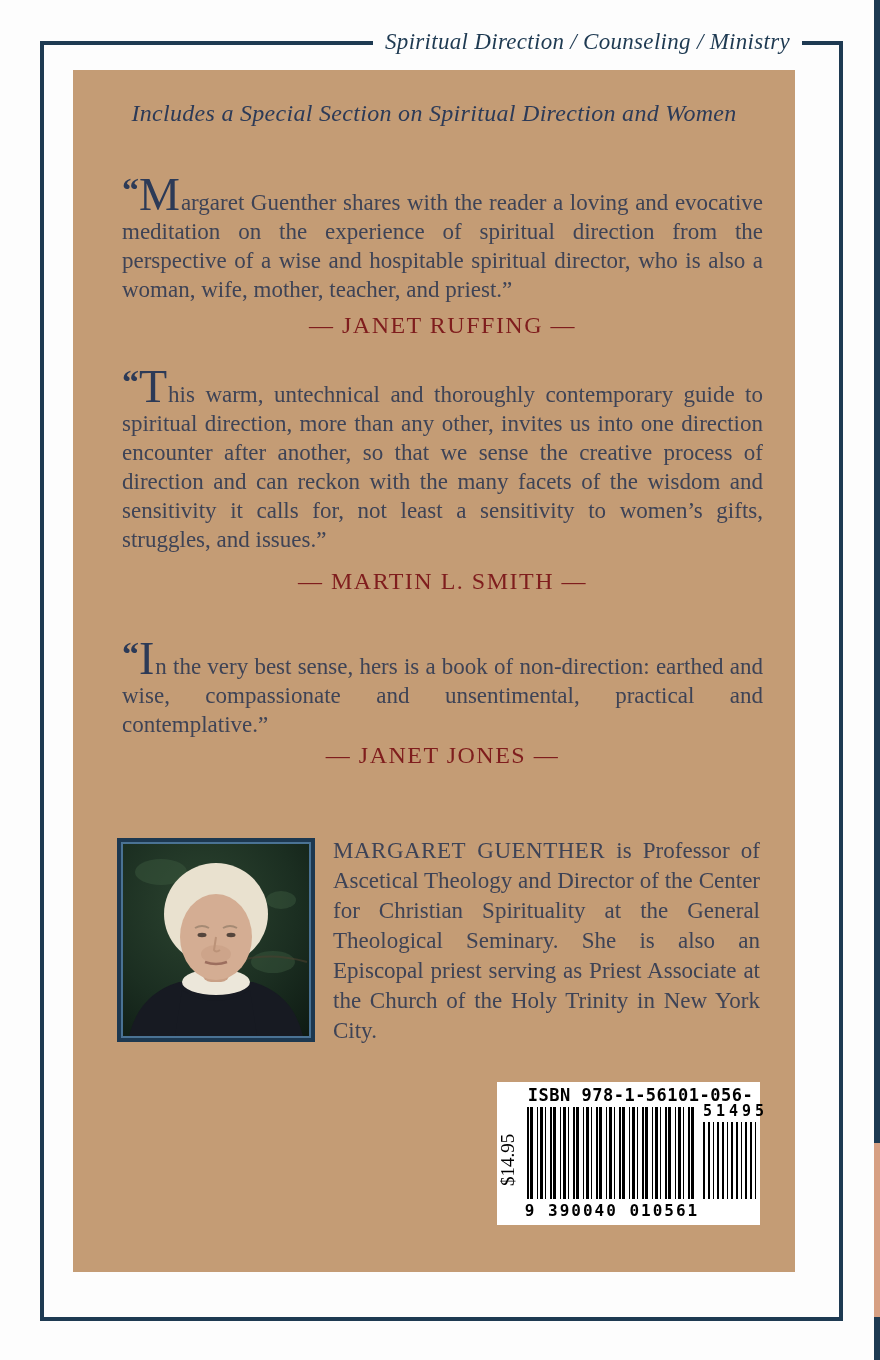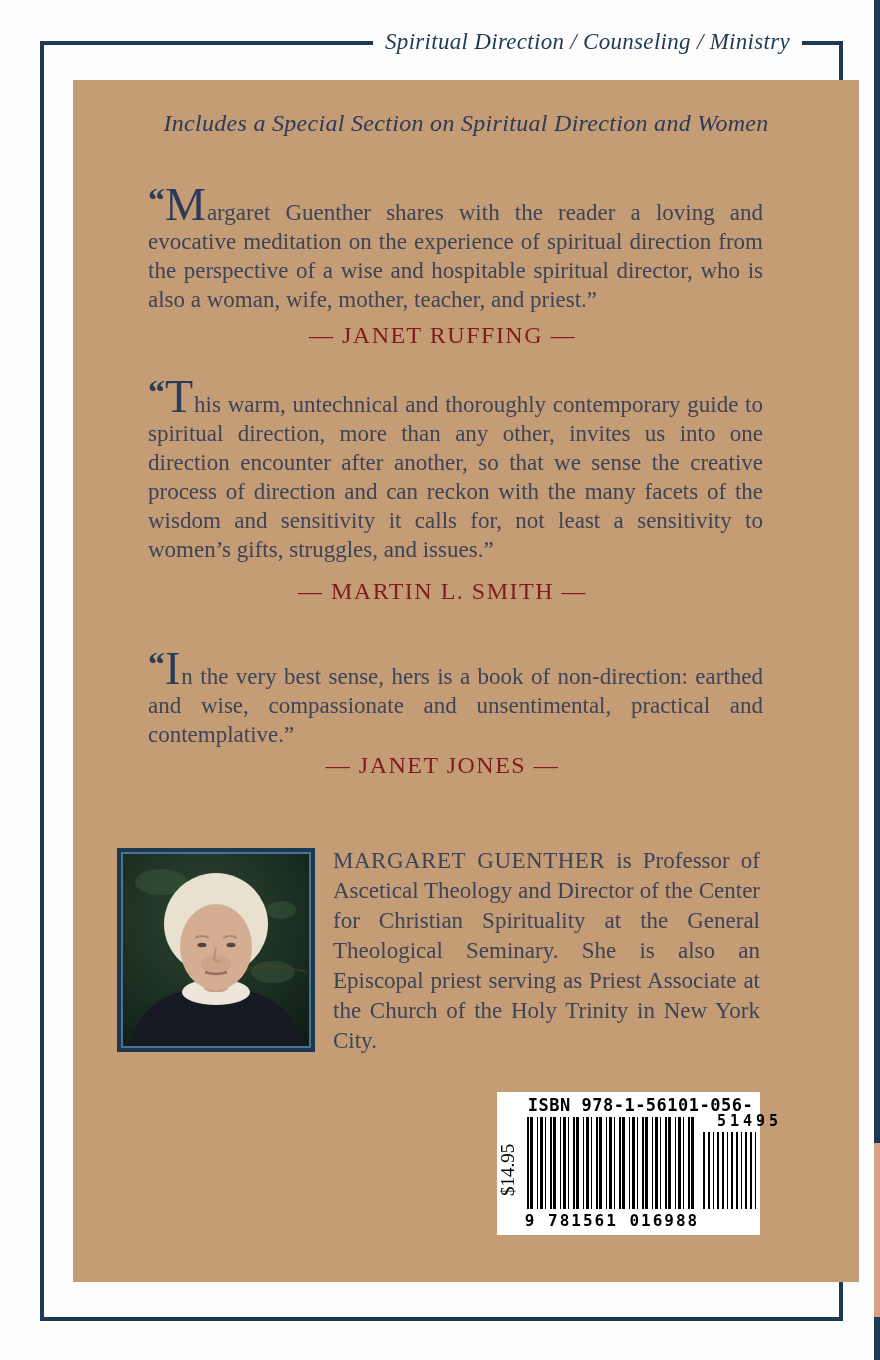--- a/index.html
+++ b/index.html
@@ -25,29 +25,29 @@
     position:absolute;left:40px;top:41px;width:803px;height:1280px;
     border:4px solid var(--frame-navy);
   }
   .category-label{
     position:absolute;top:26px;right:78px;z-index:2;background:#fdfdfd;
     padding:0 12px;height:32px;line-height:32px;white-space:nowrap;
     font-style:italic;font-size:23px;color:var(--frame-navy);letter-spacing:0.3px;
   }
   
   .panel{
-    position:absolute;left:73px;top:80px;width:786px;height:1202px;
+    position:absolute;left:73px;top:70px;width:722px;height:1202px;
     background:var(--panel-tan);
   }
   .banner{
     position:absolute;top:30px;left:0;width:100%;text-align:center;
     font-style:italic;font-size:24px;color:var(--accent-navy);letter-spacing:0.3px;
   }
   .quote{position:absolute;left:49px;width:641px;color:var(--ink);}
-  .qtext{font-size:23px;line-height:29px;text-align:justify;margin-left:26px;}
+  .qtext{font-size:23px;line-height:29px;text-align:justify;}
   .qmark{
     font-size:34px;font-weight:bold;line-height:0;vertical-align:9px;
     color:var(--accent-navy);letter-spacing:-2px;margin-right:2px;
   }
   .qinitial{font-size:46px;line-height:0;color:var(--accent-navy);margin-right:1px;}
   .attr{
     position:absolute;left:49px;width:641px;text-align:center;
     font-size:24px;color:#7f1d1d;letter-spacing:1.5px;
   }
   .q1{top:118px;} .a1{top:242px;}
@@ -88,21 +88,21 @@
       #000 0 2px,#fff 2px 3px,#000 3px 6px,#fff 6px 10px,
       #000 10px 11px,#fff 11px 13px,#000 13px 16px,#fff 16px 18px,
       #000 18px 19px,#fff 19px 23px);
   }
   .bc-numbers{
     position:absolute;left:26px;top:119px;width:178px;text-align:center;
     font-size:16px;font-weight:bold;letter-spacing:2px;white-space:nowrap;
   }
   .bc-addon-num{
     position:absolute;left:206px;top:20px;width:53px;text-align:center;
-    font-size:15px;font-weight:bold;letter-spacing:4px;white-space:nowrap;margin-left:14px;
+    font-size:15px;font-weight:bold;letter-spacing:4px;white-space:nowrap;
   }
   .bc-addon-bars{
     position:absolute;left:206px;top:40px;width:53px;height:77px;
     background:repeating-linear-gradient(90deg,
       #000 0 2px,#fff 2px 5px,#000 5px 7px,#fff 7px 10px,#000 10px 11px,#fff 11px 14px);
   }
 </style>
 </head>
 <body>
 
@@ -171,19 +171,19 @@
       </svg>
     </div>
 
     <p class="bio"><span class="bio-name">MARGARET GUENTHER</span><span> is Professor of Ascetical Theology and Director of the Center for Christian Spirituality at the General Theological Seminary. She is also an Episcopal priest serving as Priest Associate at the Church of the Holy Trinity in New York City.</span></p>
 
 
     <div class="barcode">
       <div class="bc-isbn">ISBN 978-1-56101-056-1</div>
       <div class="bc-price">$14.95</div>
       <div class="bc-main-bars"></div>
-      <div class="bc-numbers">9 781561 016988</div>
+      <div class="bc-numbers">9 390040 010561</div>
       <div class="bc-addon-num">51495</div>
       <div class="bc-addon-bars"></div>
     </div>
 
   </div>
 </div>
 
 </body></html>

